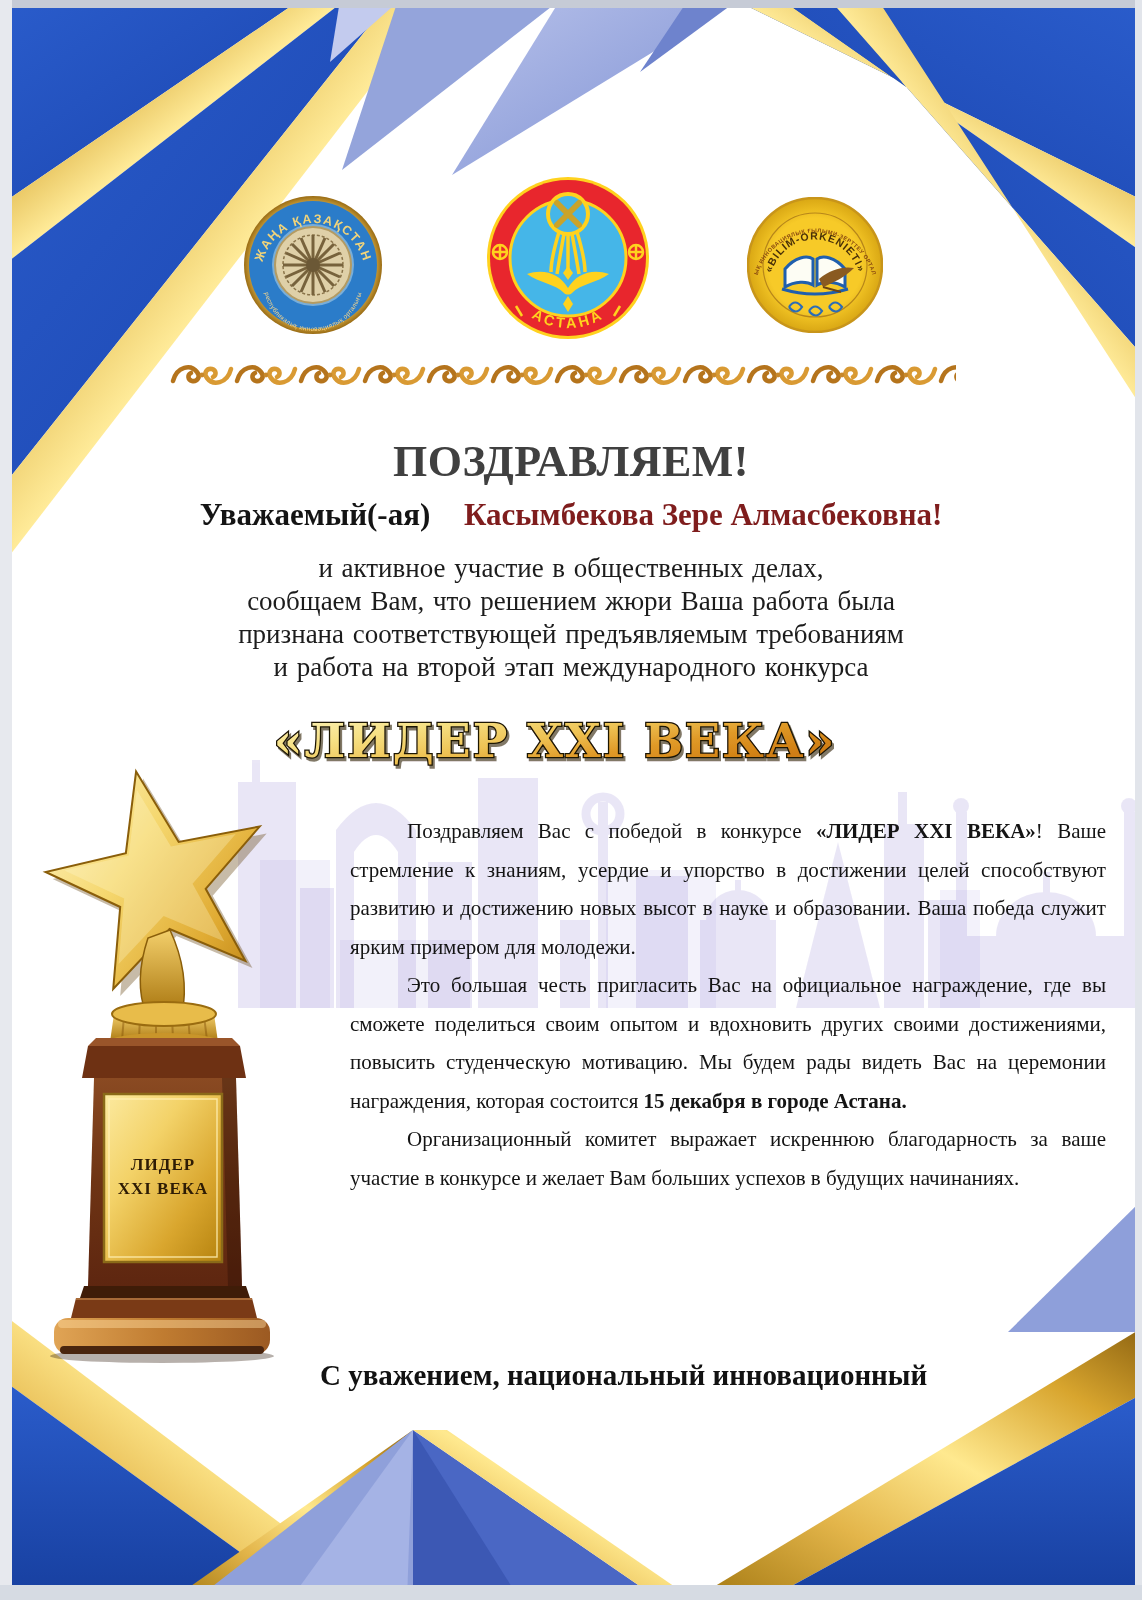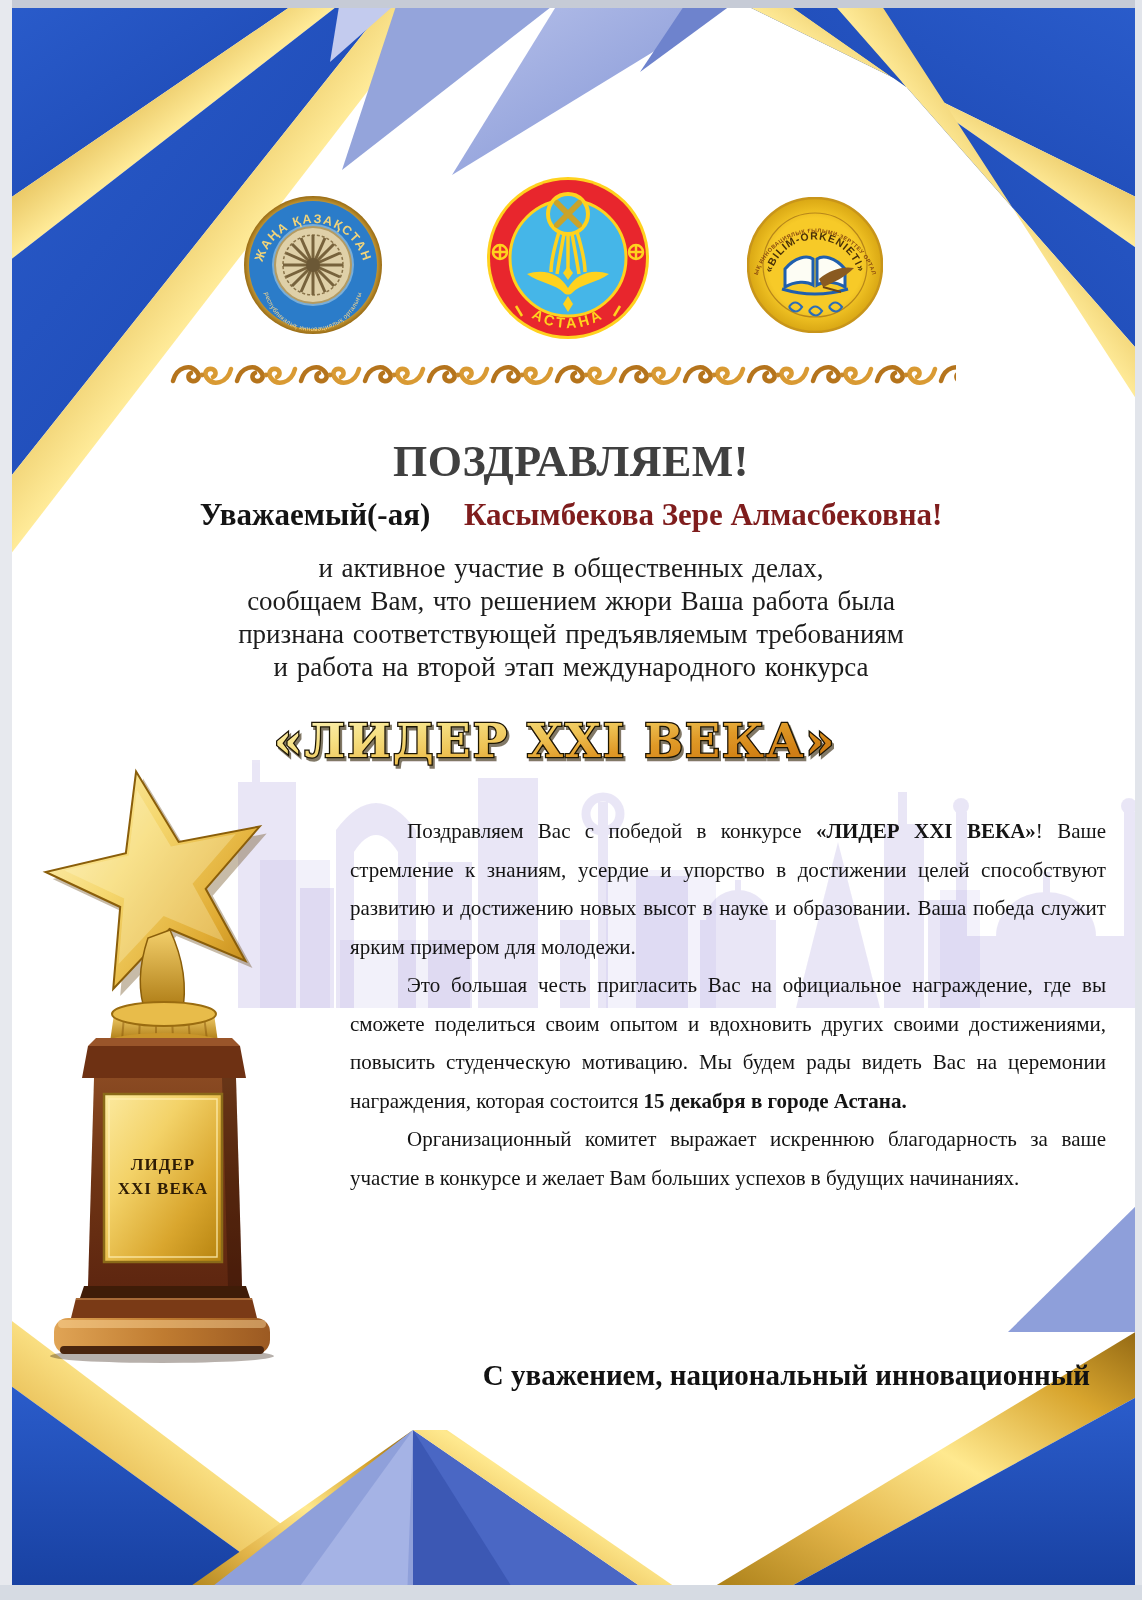--- a/index.html
+++ b/index.html
@@ -31,21 +31,21 @@
     font-size:27px;line-height:33px;color:#1c1c1c;word-spacing:2px;
   }
   .contest{position:absolute;left:100px;top:703px;z-index:3;}
   .paras{
     position:absolute;left:330px;top:812px;width:756px;z-index:3;
     font-size:21px;line-height:38.5px;text-align:justify;color:#141414;margin-left:20px;
   }
   .paras p{margin:0;text-indent:57px;}
   .paras .b{font-weight:bold;}
   .signature{
-    position:absolute;left:320px;top:1356px;width:770px;z-index:3;text-align:right;
+    position:absolute;left:320px;top:1356px;width:770px;z-index:3;text-align:left;
     font-size:29px;font-weight:bold;line-height:39px;color:#121212;
   }
   .trophy{position:absolute;left:0;top:0;z-index:2;}
 </style>
 </head>
 <body>
 
 <div class="page">
 
   <svg class="bg" width="1142" height="1600" viewBox="0 0 1142 1600">

